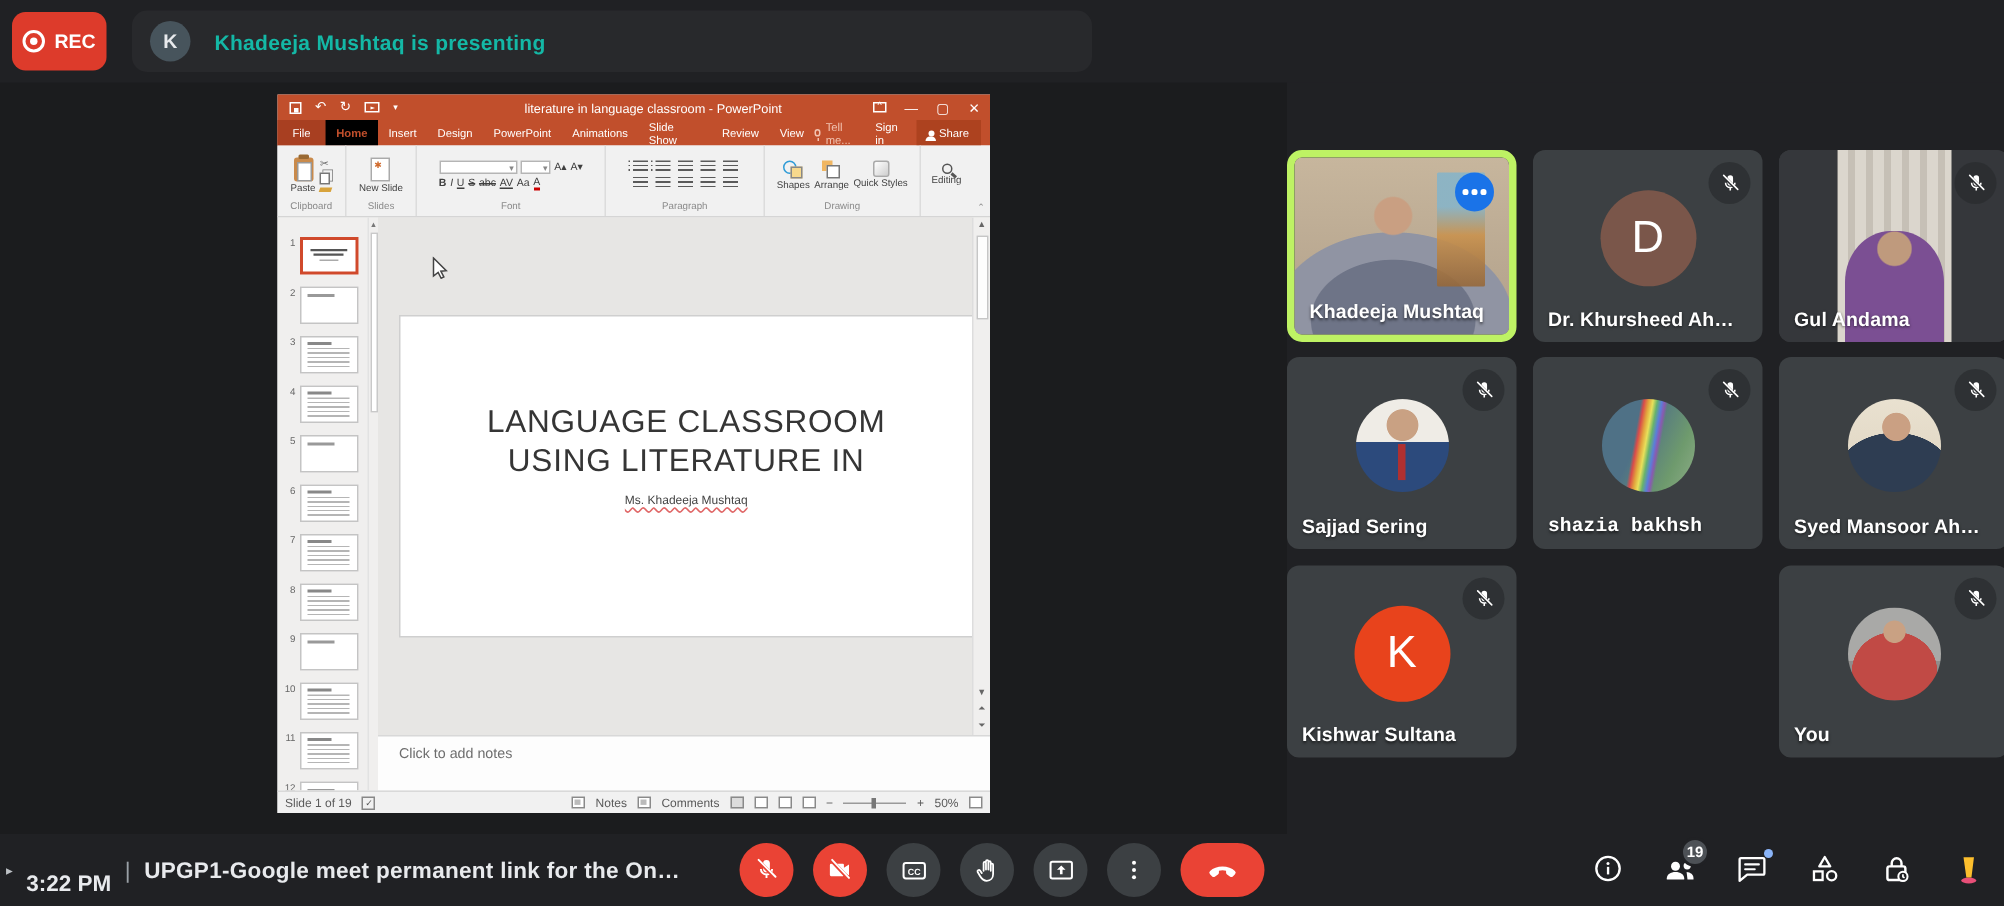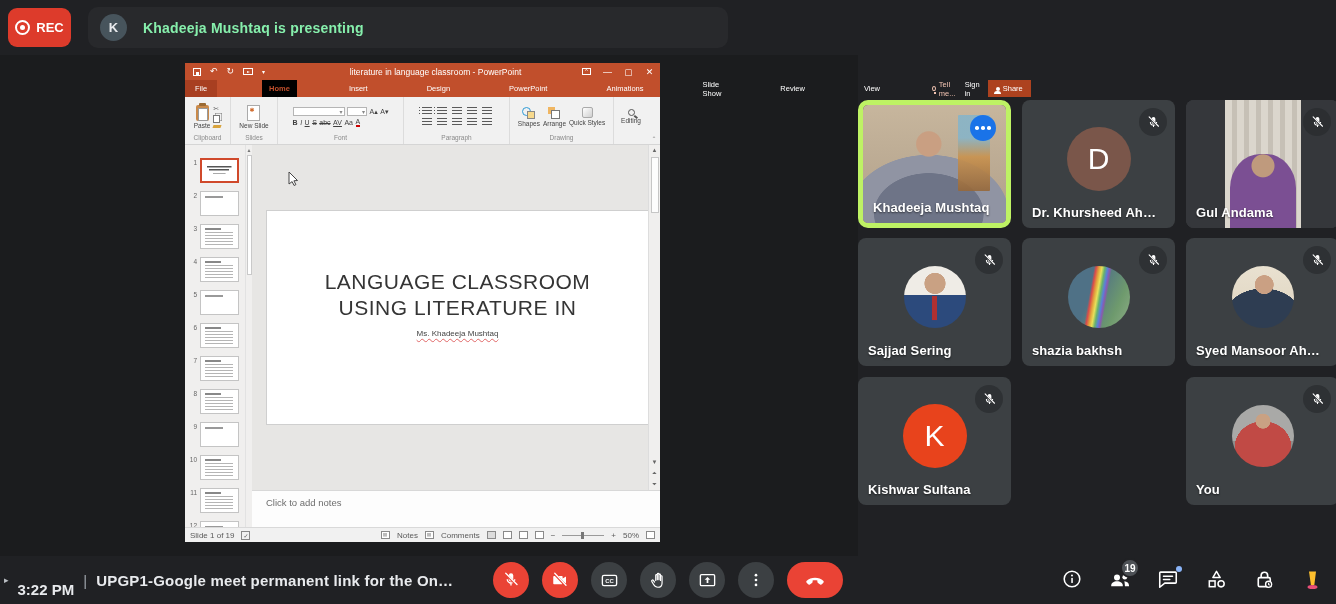--- a/index.html
+++ b/index.html
@@ -12,21 +12,21 @@
   .rec-badge { position:absolute; left:8px; top:8px; width:63px; height:39px; border-radius:9px;
     background:#dd3b2b; color:#fff; display:flex; align-items:center; justify-content:center; gap:6px;
     font-weight:bold; font-size:13px; }
   .rec-ring { width:15px; height:15px; border:2.5px solid #fff; border-radius:50%;
     display:flex; align-items:center; justify-content:center; }
   .rec-ring::after { content:''; width:5px; height:5px; background:#fff; border-radius:50%; }
   .presenting-pill { position:absolute; left:88px; top:7px; width:640px; height:41px; border-radius:10px;
     background:#28292c; display:flex; align-items:center; gap:16px; padding-left:12px; }
   .presenter-avatar { width:27px; height:27px; border-radius:50%; background:#47545c; color:#e8eaed;
     display:flex; align-items:center; justify-content:center; font-size:13px; font-weight:bold; }
-  .presenting-text { color:#86efac; font-size:14px; font-weight:bold; letter-spacing:.2px; }
+  .presenting-text { color:#14b8a6; font-size:14px; font-weight:bold; letter-spacing:.2px; }
 
   
   .stage { position:absolute; left:0; top:55px; width:858px; height:501px; background:#1b1c1e; }
 
   
   .ppt { position:absolute; left:185px; top:8px; width:475px; height:479px; background:#f1f1f1; font-family:"Liberation Sans", sans-serif; }
   .ppt-titlebar { position:absolute; left:0; top:0; width:100%; height:17px; background:#c14f2c;
     display:flex; align-items:center; color:#fff; }
   .qat { display:flex; align-items:center; gap:9px; padding-left:8px; width:110px; }
   .ic-floppy { width:8px; height:8px; border:1px solid #fff; position:relative; }
@@ -35,21 +35,21 @@
   .ic-monitor { width:10px; height:7px; border:1px solid #fff; position:relative; }
   .ic-monitor::after { content:''; position:absolute; left:3px; top:1.5px; border-left:3px solid #fff;
     border-top:1.5px solid transparent; border-bottom:1.5px solid transparent; }
   .ppt-title { flex:1; text-align:center; font-size:8.5px; white-space:nowrap; overflow:hidden; }
   .win-controls { display:flex; align-items:center; height:100%; }
   .win-btn { width:21px; height:100%; display:flex; align-items:center; justify-content:center; font-size:9px; color:#fff; }
   .ic-ribopt { width:9px; height:7px; border:1px solid #fff; font-size:6px; line-height:5px; text-align:center; }
 
   
   .ppt-tabs { position:absolute; left:0; top:17px; width:100%; height:17px; background:#c14f2c;
-    display:flex; align-items:stretch; color:#fff; font-size:7.5px;gap:45px; }
+    display:flex; align-items:stretch; color:#fff; font-size:7.5px; }
   .ppt-tab { padding:0 7px; display:flex; align-items:center; }
   .ppt-tab.file { background:#a83f21; padding:0 10px; }
   .ppt-tab.active { background:#000000; color:#c14f2c; font-weight:bold; }
   .tabs-right { margin-left:auto; display:flex; align-items:center; gap:8px; padding-right:6px; font-size:7.5px; }
   .tellme { display:flex; align-items:center; gap:3px; color:#f2c4b2; }
   .bulb { width:5px; height:5px; border:1px solid #f2c4b2; border-radius:50%; position:relative; }
   .bulb::after { content:''; position:absolute; left:1px; top:4.5px; width:1.5px; height:2px; background:#f2c4b2; }
   .share-box { display:flex; align-items:center; gap:3px; background:#ad421f; height:100%; padding:0 8px; }
   .ic-person { width:4px; height:4px; background:#fff; border-radius:50%; position:relative; }
   .ic-person::after { content:''; position:absolute; left:-1.5px; top:4px; width:7px; height:3.5px;
@@ -544,21 +544,21 @@
         <path fill="none" stroke="#fff" stroke-width="1.7" d="M7 11a5 5 0 0 0 10 0M12 16v3.2"></path>
         <path stroke="#2a2c2f" stroke-width="3.4" d="M4.5 3.5l15 15"></path>
         <path stroke="#fff" stroke-width="1.7" stroke-linecap="round" d="M5 3l15 15"></path>
       </svg>
     </div>
 
     <div class="photo-avatar"></div>
     <div class="tile-name">Sajjad Sering</div>
   </div>
 
-  <div class="tile t5 kind-photo" style="left: 164px; top: 138px;">
+  <div class="tile t5 kind-photo" style="left: 164px; top: 138px; font-family: Liberation Mono, monospace;">
     <div class="tile-media"></div>
     <div class="mic-off">
       <svg width="15" height="15" viewBox="0 0 24 24">
         <path fill="#fff" d="M12 14a3 3 0 0 0 3-3V6a3 3 0 0 0-6 0v5a3 3 0 0 0 3 3z"></path>
         <path fill="none" stroke="#fff" stroke-width="1.7" d="M7 11a5 5 0 0 0 10 0M12 16v3.2"></path>
         <path stroke="#2a2c2f" stroke-width="3.4" d="M4.5 3.5l15 15"></path>
         <path stroke="#fff" stroke-width="1.7" stroke-linecap="round" d="M5 3l15 15"></path>
       </svg>
     </div>
 

